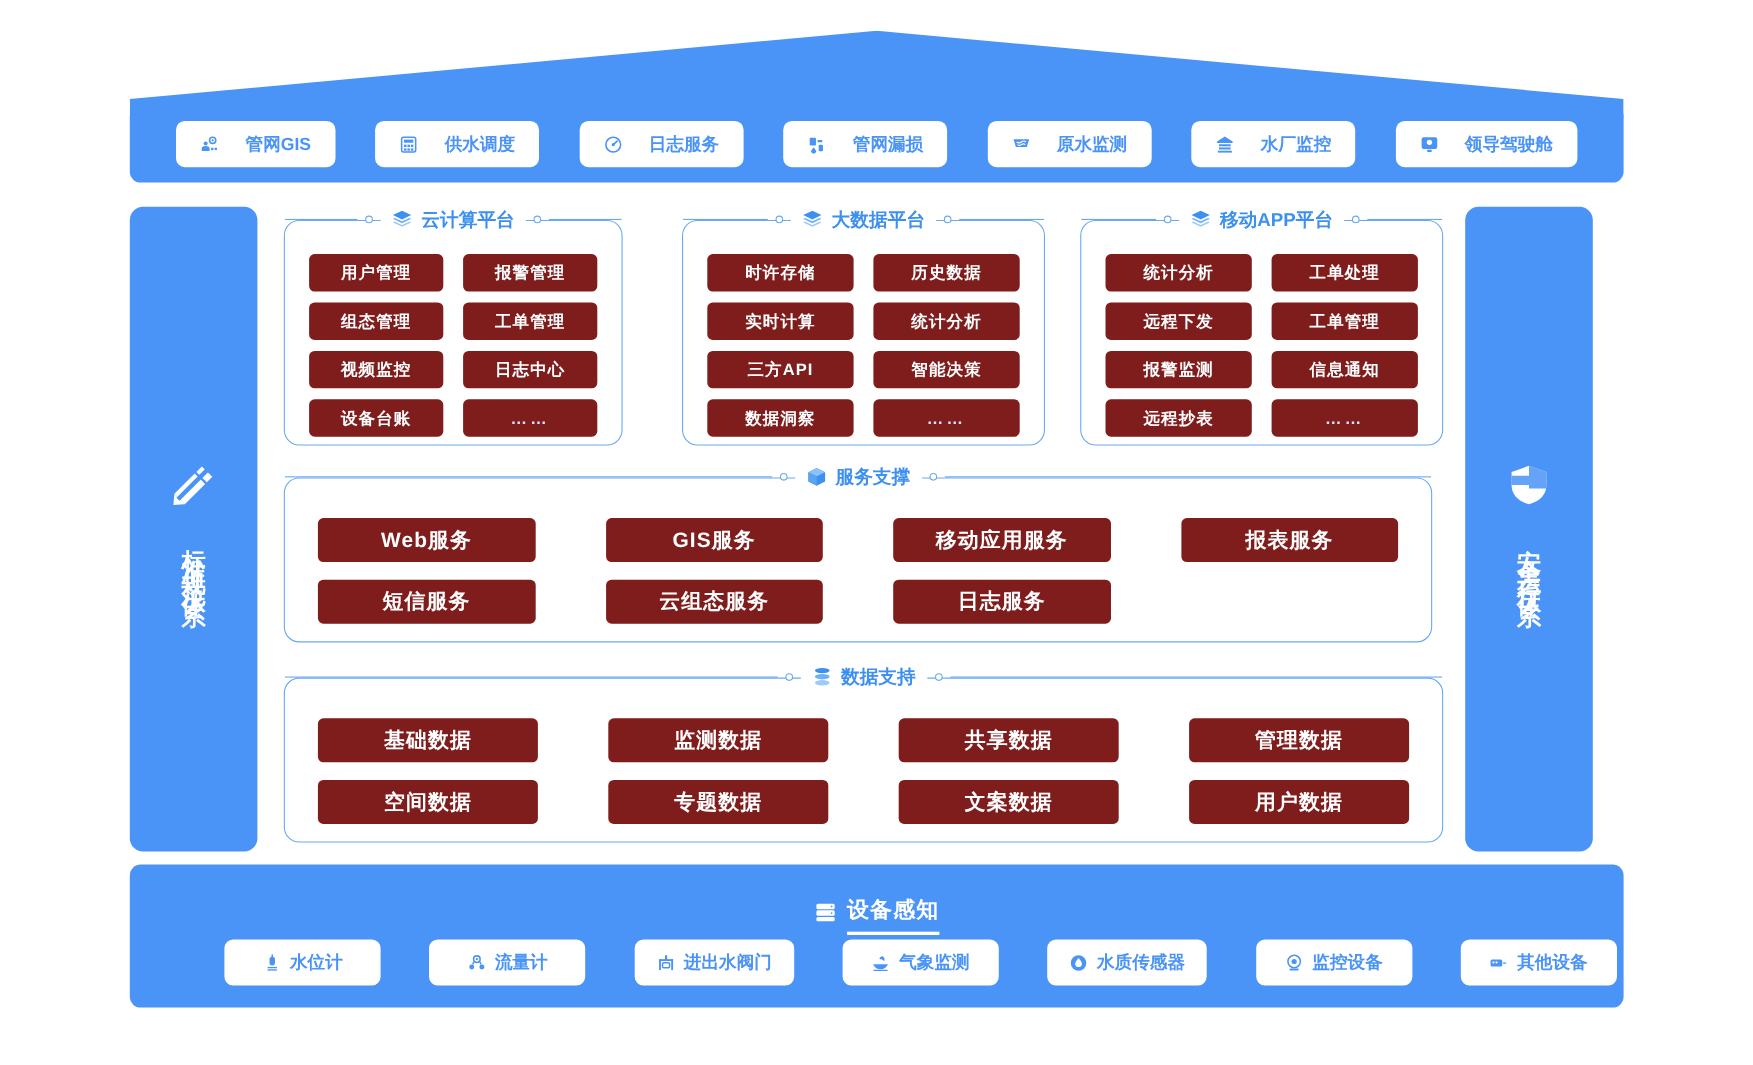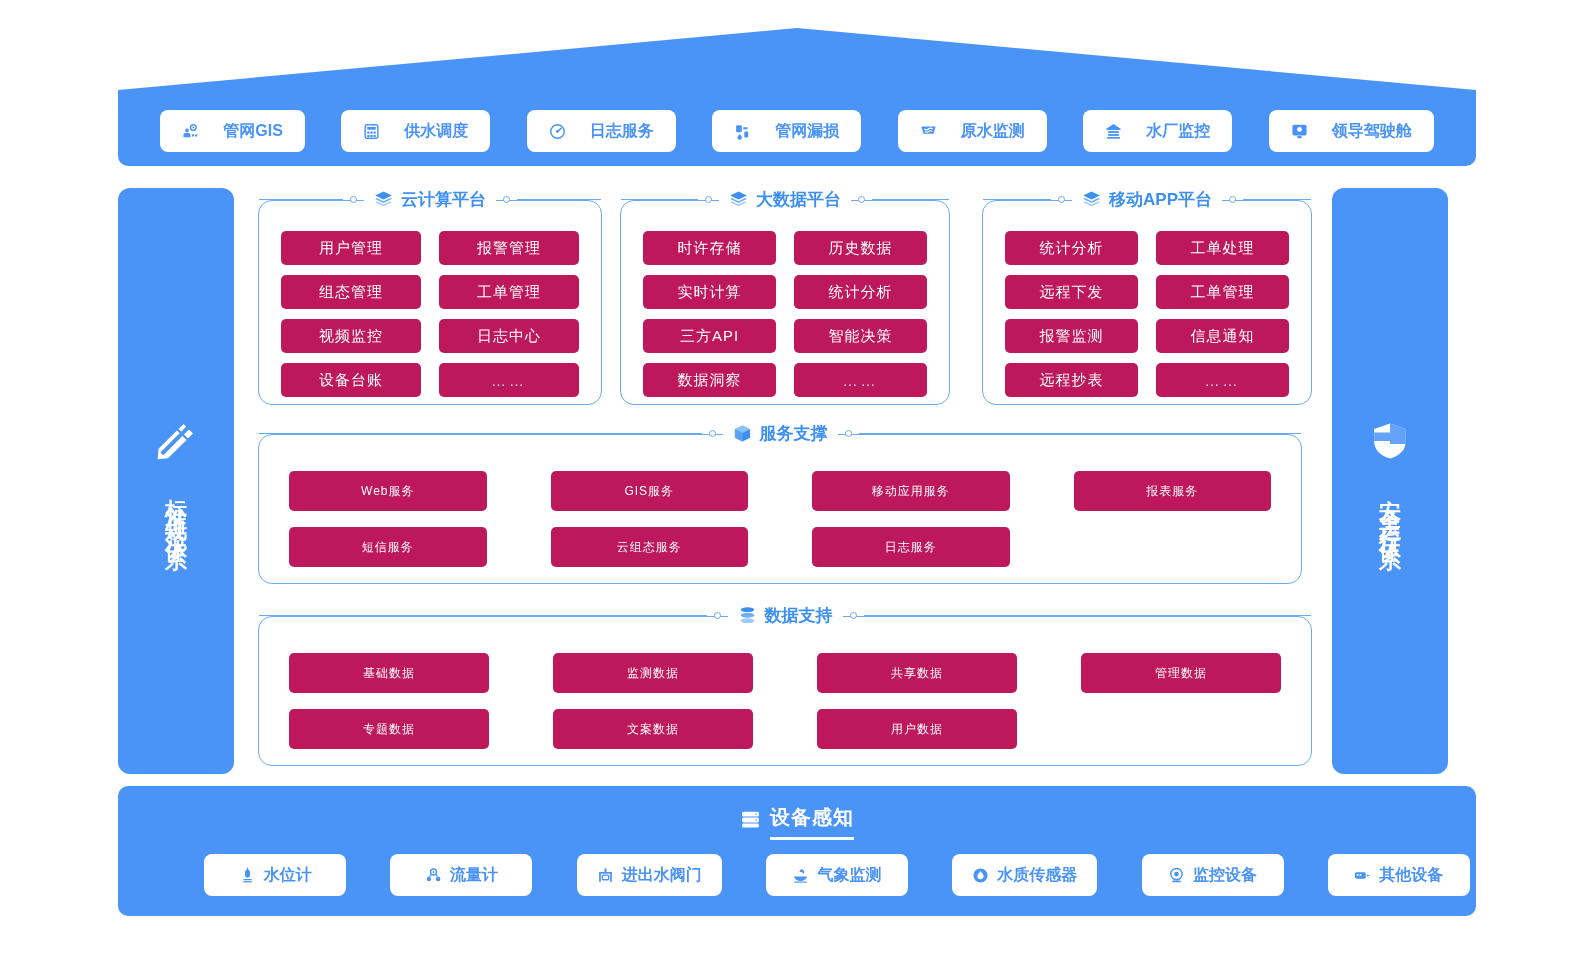--- a/index.html
+++ b/index.html
@@ -73,45 +73,45 @@
   }
   .panel-head .ttl {
     display: flex; align-items: center; gap: 8px; flex: none;
     background: #ffffff; padding: 0 10px;
     color: #3d8ff0; font-size: 17px; font-weight: 700; white-space: nowrap;
   }
   .panel-head .ttl .hic { width: 19px; height: 19px; display: block; }
 
   
   .chip {
-    background: #be185d; border-radius: 5px; color: #ffffff;
+    background: #7f1d1d; border-radius: 5px; color: #ffffff;
     display: flex; align-items: center; justify-content: center;
-    font-size: 15px; font-weight: 400; white-space: nowrap; letter-spacing: 1px;
+    font-size: 15px; font-weight: 700; white-space: nowrap; letter-spacing: 1px;
   }
   .chip.dots { color: #cfe3fb; letter-spacing: 3px; font-size: 15px; }
 
   .plat-grid {
     position: absolute; left: 22px; right: 22px; top: 30px;
     display: grid; grid-template-columns: 1fr 1fr; gap: 10px 18px;
   }
   .plat-grid .chip { height: 34px; }
 
   .wide-grid {
     position: absolute; left: 30px; right: 30px; top: 36px;
     display: grid; grid-template-columns: repeat(4, 1fr); gap: 16px 64px;
   }
-  .wide-grid .chip { height: 40px; font-size: 12px; }
+  .wide-grid .chip { height: 40px; font-size: 19px; }
 
   
   .bottom-band {
     position: absolute; left: 118px; top: 786px; width: 1358px; height: 130px;
     background: #4a93f7; border-radius: 10px;
   }
   .bottom-title-wrap {
-    position: absolute; left: 0; top: 18px; width: 100%;
+    position: absolute; left: 0; top: 28px; width: 100%;
     display: flex; align-items: center; justify-content: center; gap: 9px;
   }
   .bottom-title {
     color: #ffffff; font-size: 20px; font-weight: 700; letter-spacing: 1px;
     padding-bottom: 6px; border-bottom: 3px solid #ffffff;
   }
   .bottom-title-wrap .bic { width: 21px; height: 21px; display: block; position: relative; top: -3px; }
   .bottom-chips {
     position: absolute; left: 0; top: 68px; width: 100%;
     display: flex; align-items: center; justify-content: space-around; padding: 0 24px; margin-left: 40px;
@@ -234,21 +234,21 @@
   <div class="pillar pillar-right">
     <svg class="pic" viewBox="0 0 24 24">
       <path d="M12 1.5 21.5 4.8v7.3c0 5.3-4 8.9-9.5 10.4C6.5 21 2.5 17.4 2.5 12.1V4.8z" fill="#ffffff"></path>
       <path d="M12 1.5 21.5 4.8v7.3c0 .6-.06 1.2-.17 1.75H12z" fill="#4a93f7" opacity=".85"></path>
       <path d="M2.5 12.1V4.8L12 1.5v5.3H2.55z" fill="#4a93f7" opacity="0"></path>
       <path d="M12 6.9H2.55c-.03.4-.05.8-.05 1.2v3.9h9.5z" fill="#4a93f7" opacity=".85"></path>
     </svg>
     <div class="pillar-text">安全运行体系</div>
   </div>
 
-  <div class="panel" style="left:258px; top:200px; width:344px; height:205px;">
+  <div class="panel" style="left:258px; top:200px; width:308px; height:205px;">
     <div class="panel-head">
       <div class="seg"></div>
       <div class="dot"></div>
       <div class="ttl">
         <svg class="hic" viewBox="0 0 24 24">
           <path d="M12 2 22.5 7 12 12 1.5 7z" fill="#3d8ff0"></path>
           <path d="M12 14.2 3.6 10.2 1.5 11.3 12 16.3 22.5 11.3 20.4 10.2z" fill="#6fb0f5"></path>
           <path d="M12 18.4 3.6 14.4 1.5 15.5 12 20.5 22.5 15.5 20.4 14.4z" fill="#9ccbf9"></path>
         </svg>
         <span>云计算平台</span>
@@ -361,20 +361,21 @@
         <span>数据支持</span>
       </div>
       <div class="dot"></div>
       <div class="seg"></div>
     </div>
     <div class="wide-grid">
       <div class="chip">基础数据</div>
       <div class="chip">监测数据</div>
       <div class="chip">共享数据</div>
       <div class="chip">管理数据</div>
+      <div class="chip">空间数据</div>
       <div class="chip">专题数据</div>
       <div class="chip">文案数据</div>
       <div class="chip">用户数据</div>
     </div>
   </div>
 
   <div class="bottom-band">
     <div class="bottom-title-wrap">
       <svg class="bic" viewBox="0 0 24 24">
         <rect x="2.5" y="3" width="19" height="5.6" rx="1.6" fill="#ffffff"></rect>

